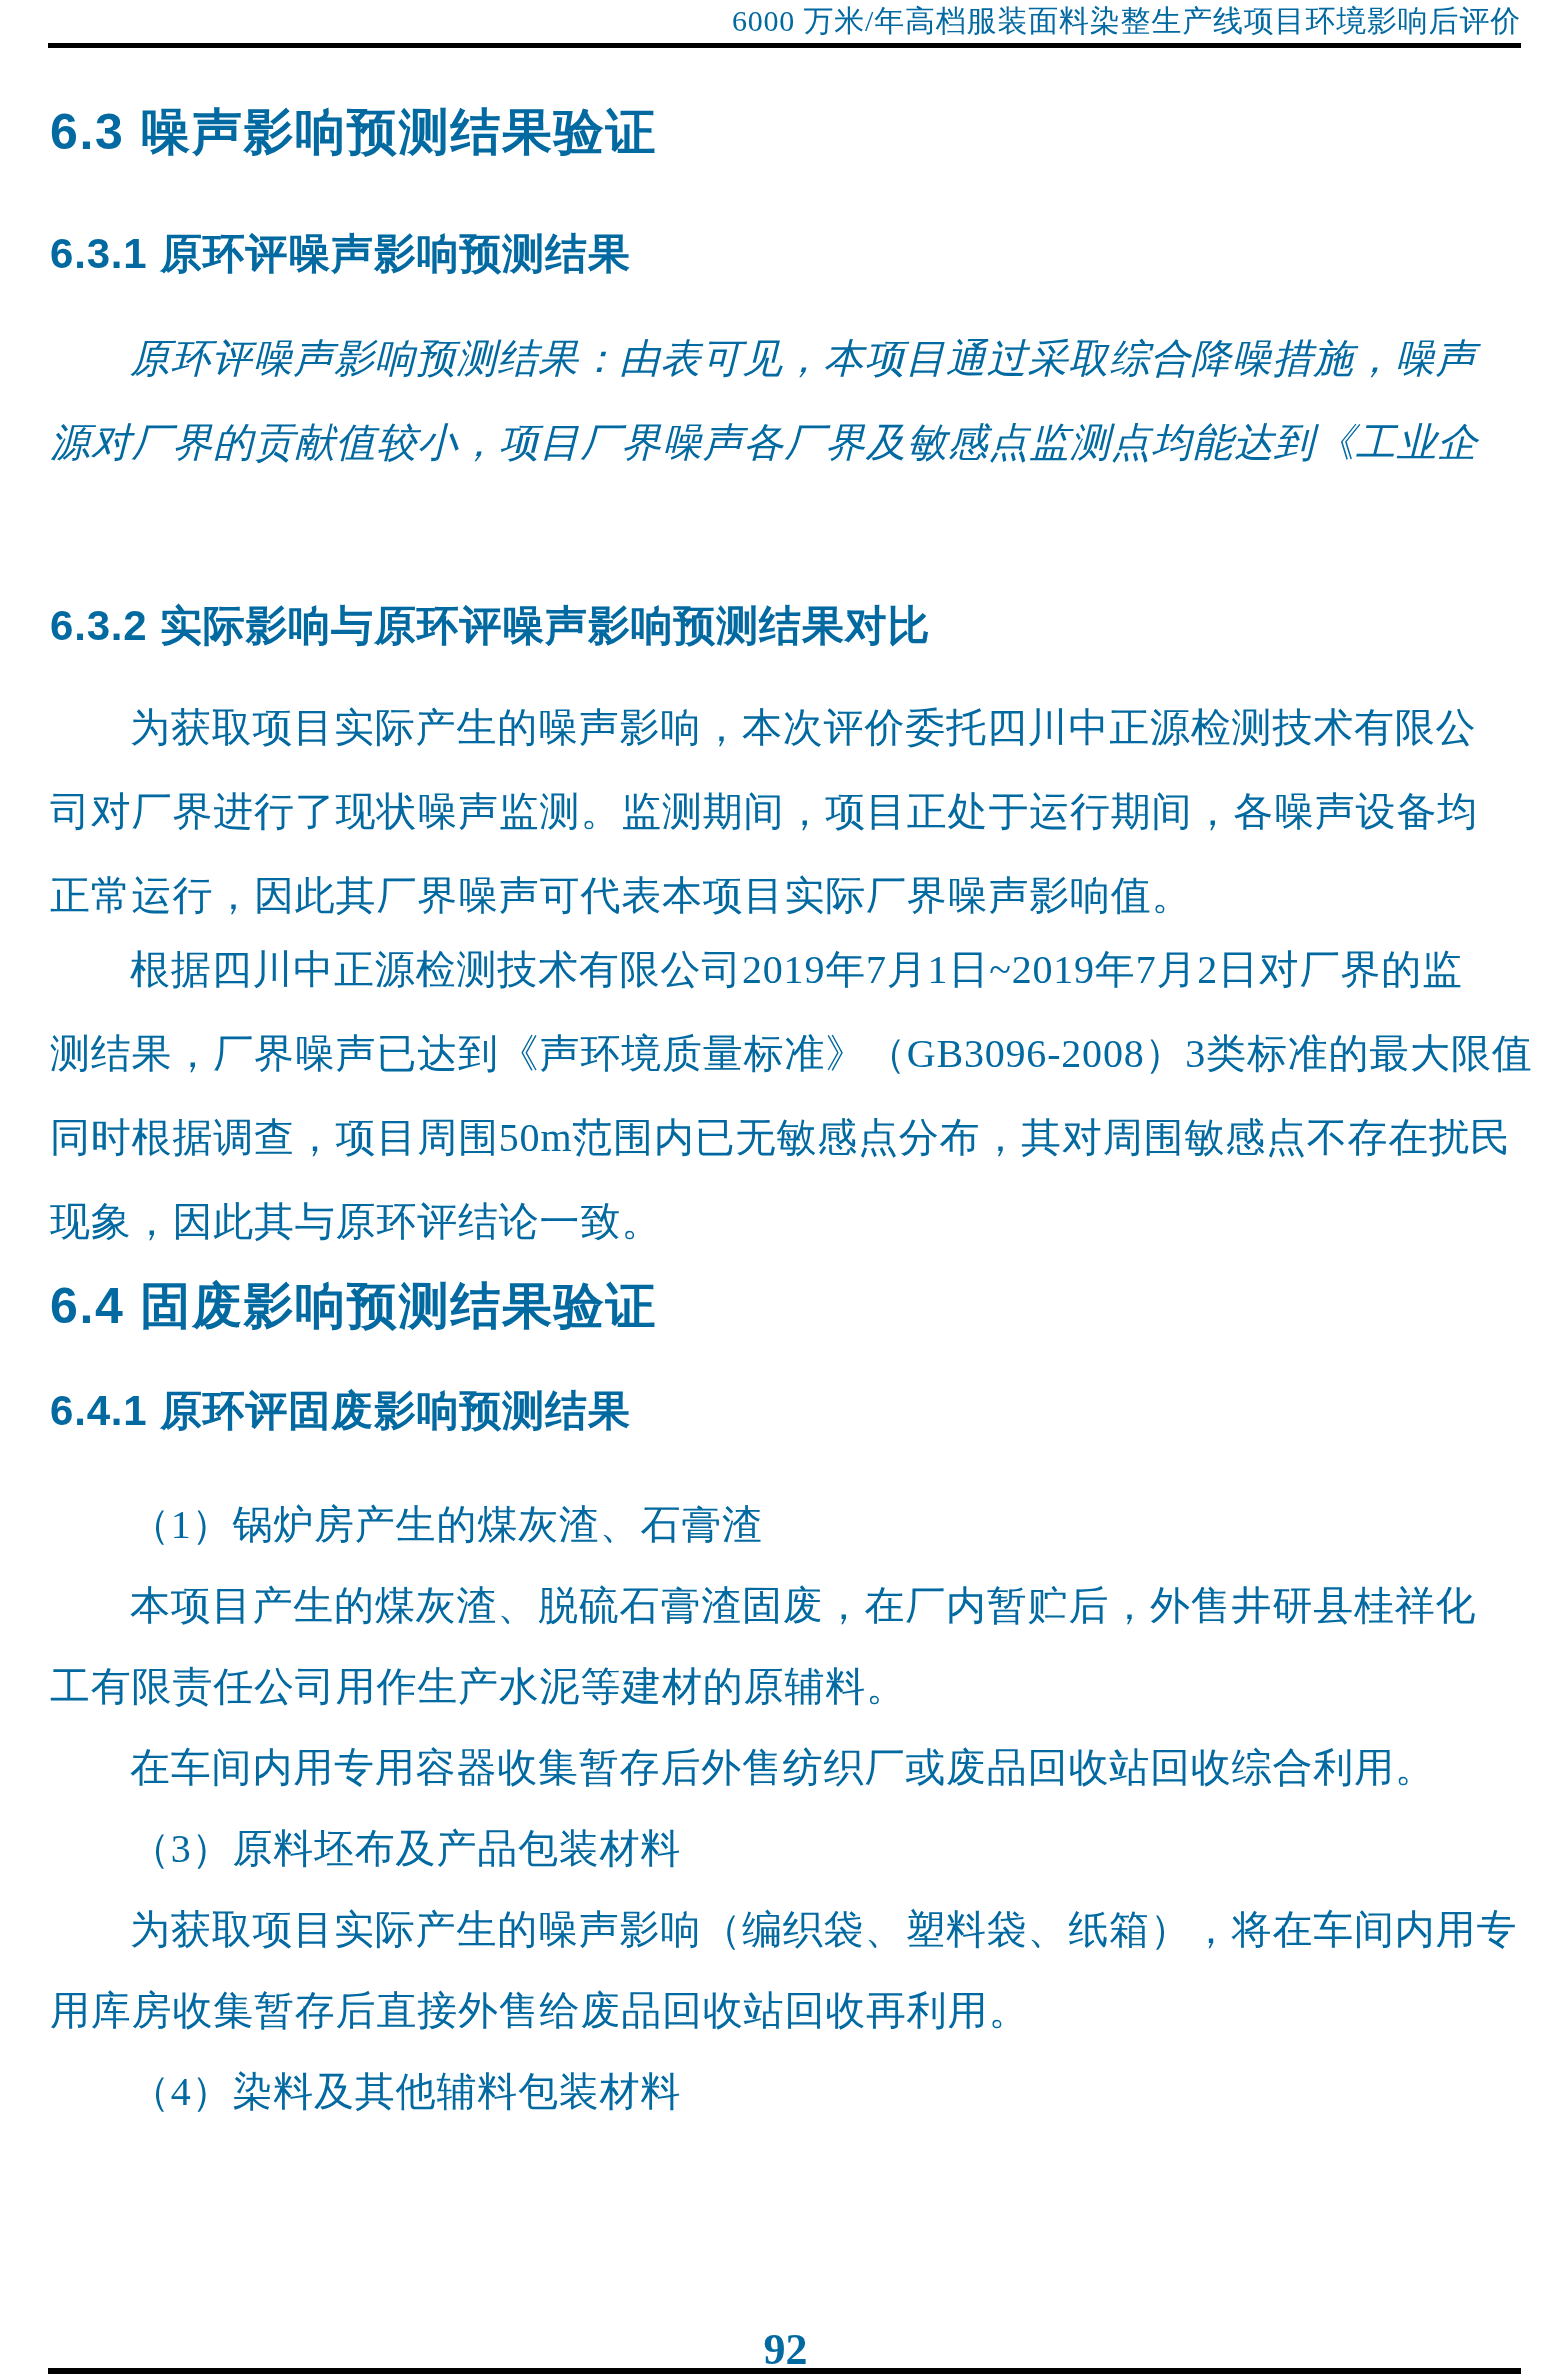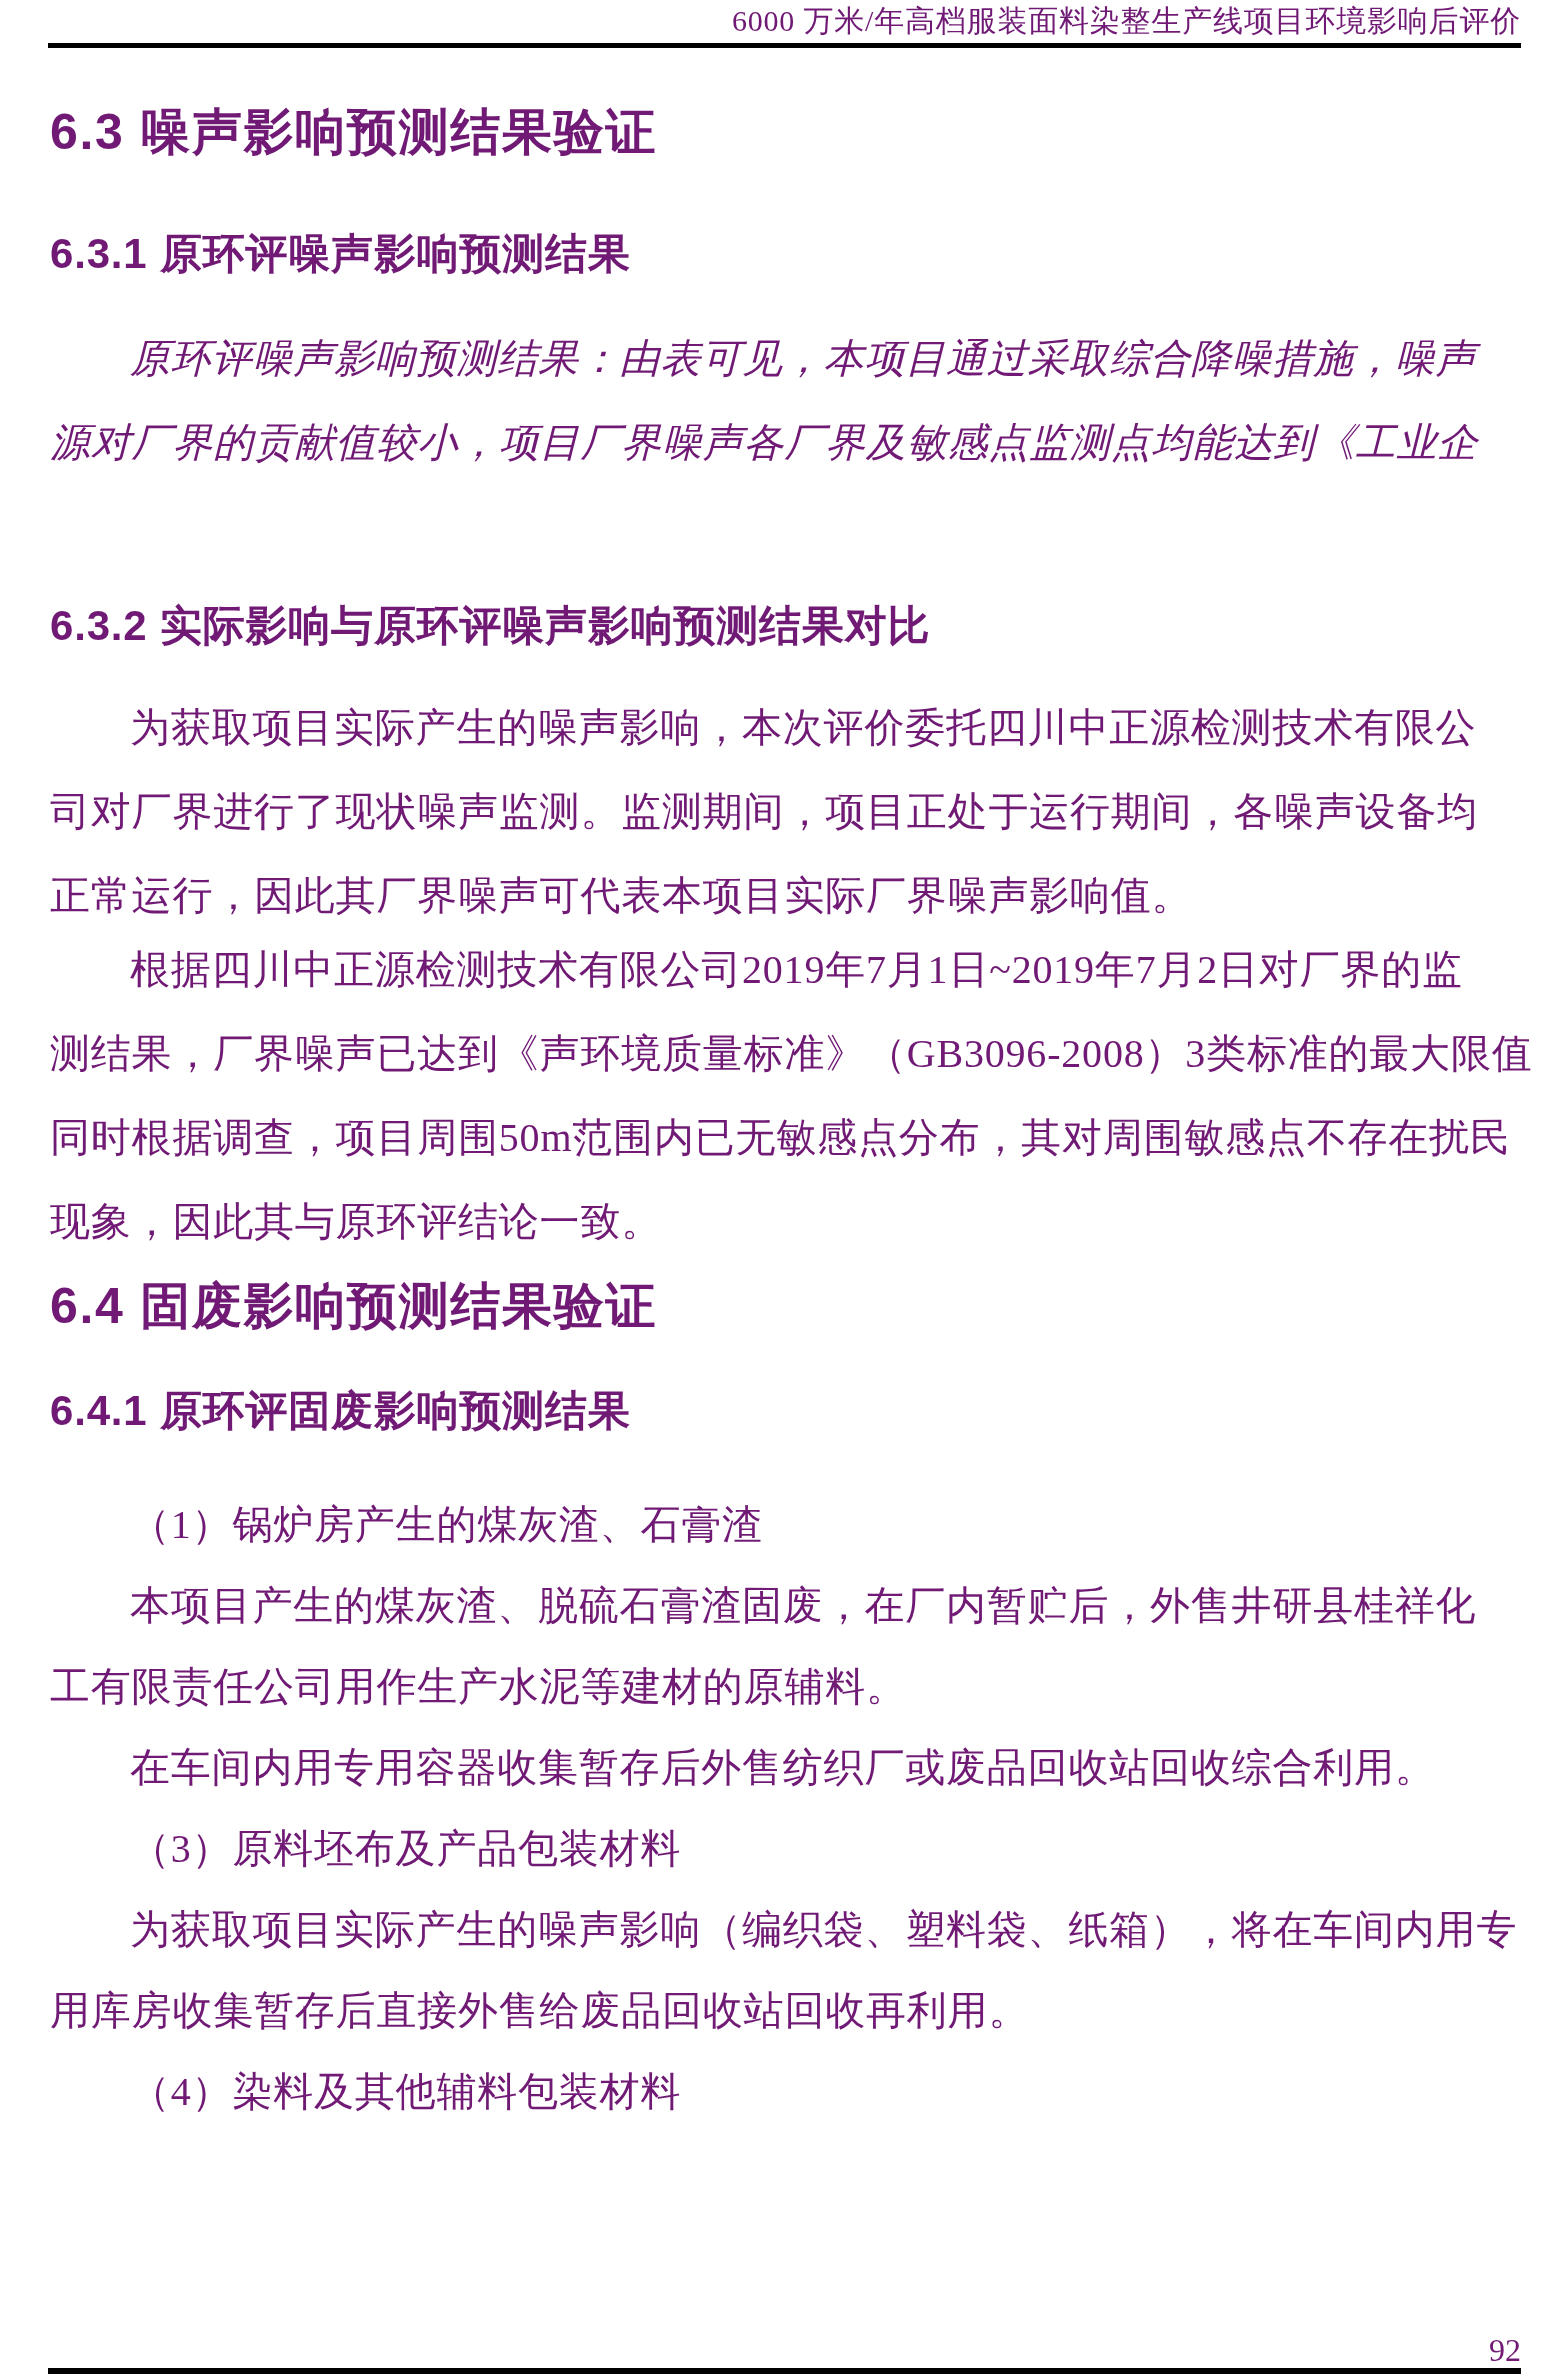--- a/index.html
+++ b/index.html
@@ -5,21 +5,21 @@
   html, body {
     margin: 0;
     padding: 0;
     background: #ffffff;
   }
   .page {
     position: relative;
     width: 1548px;
     height: 2377px;
     background: #ffffff;
-    color: #701a75;
+    color: #0369a1;
     overflow: hidden;
     font-family: "Liberation Serif", "DejaVu Serif", serif;
   }
   .abs {
     position: absolute;
     left: 50px;
     width: 1471px;
   }
   .page-header {
     top: 1.7px;
@@ -66,23 +66,24 @@
     font-size: 40px;
     line-height: 84px;
     letter-spacing: 0.8px;
     white-space: nowrap;
     text-align: justify;
   }
   .block-641 .body-line { line-height: 81px; }
   .indent { padding-left: 80px; }
   .footer-page {
     top: 2331px;
-    text-align: right;
-    font-size: 32px;
+    text-align: center;
+    font-size: 44px;
     line-height: 38px;
+    font-weight: bold;
   }
 </style>
 </head>
 <body>
 
 <div class="page">
 
   <div class="abs page-header">6000 万米/年高档服装面料染整生产线项目环境影响后评价</div>
   <div class="rule header-rule"></div>
 

